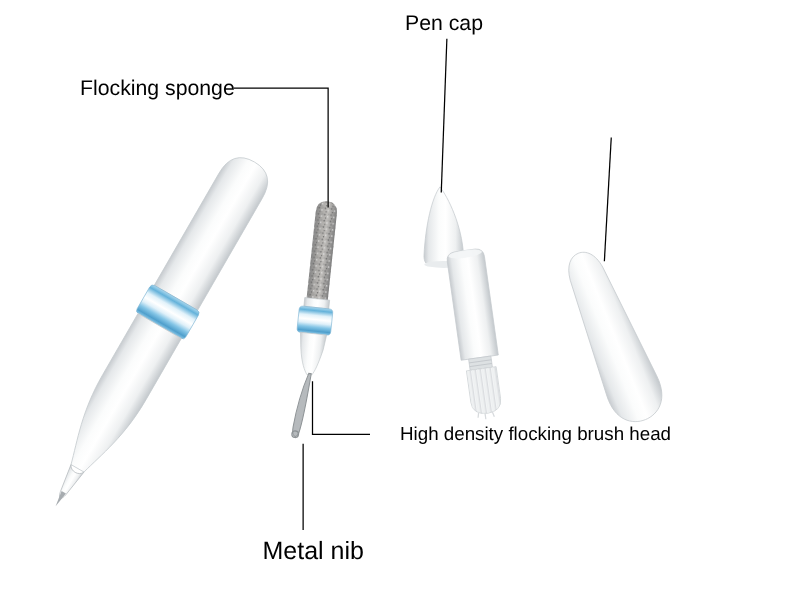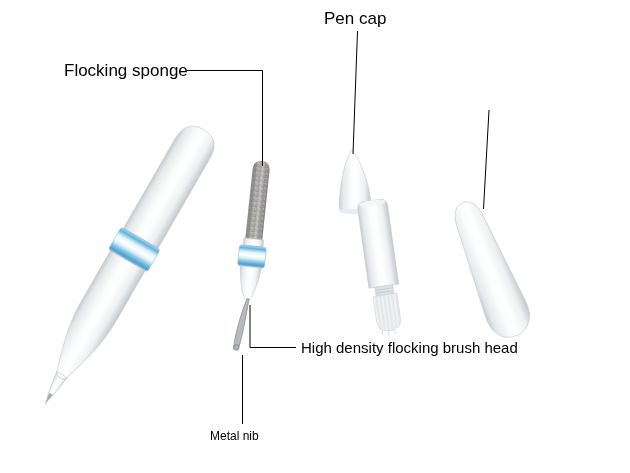--- a/index.html
+++ b/index.html
@@ -13,22 +13,22 @@
     overflow: hidden;
   }
   .stage svg { position: absolute; left: 0; top: 0; }
   .label {
     position: absolute;
     color: #000000;
     white-space: nowrap;
     line-height: 1.2;
   }
   .fs17 { font-size: 17px; }
-  .fs16 { font-size: 12px; }
-  .fs15 { font-size: 15px; }
+  .fs16 { font-size: 20px; }
+  .fs15 { font-size: 15px; margin-left: 19px; }
 </style>
 </head>
 <body>
 
 <div class="stage">
 
   <svg width="630" height="473" viewBox="0 0 630 473">
     <defs>
       <linearGradient id="bodyH" x1="0" y1="0" x2="1" y2="0">
         <stop offset="0" stop-color="#c7cbcf"></stop>

